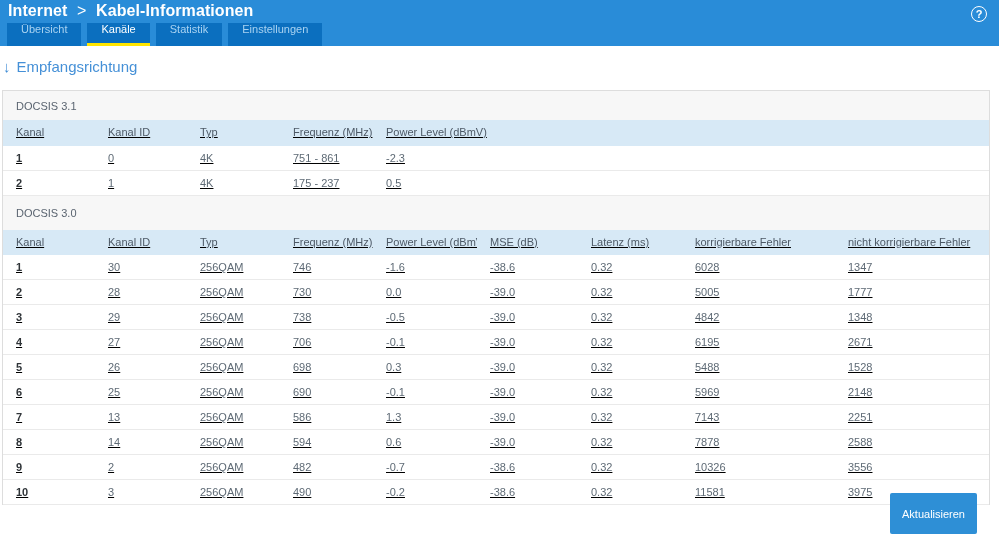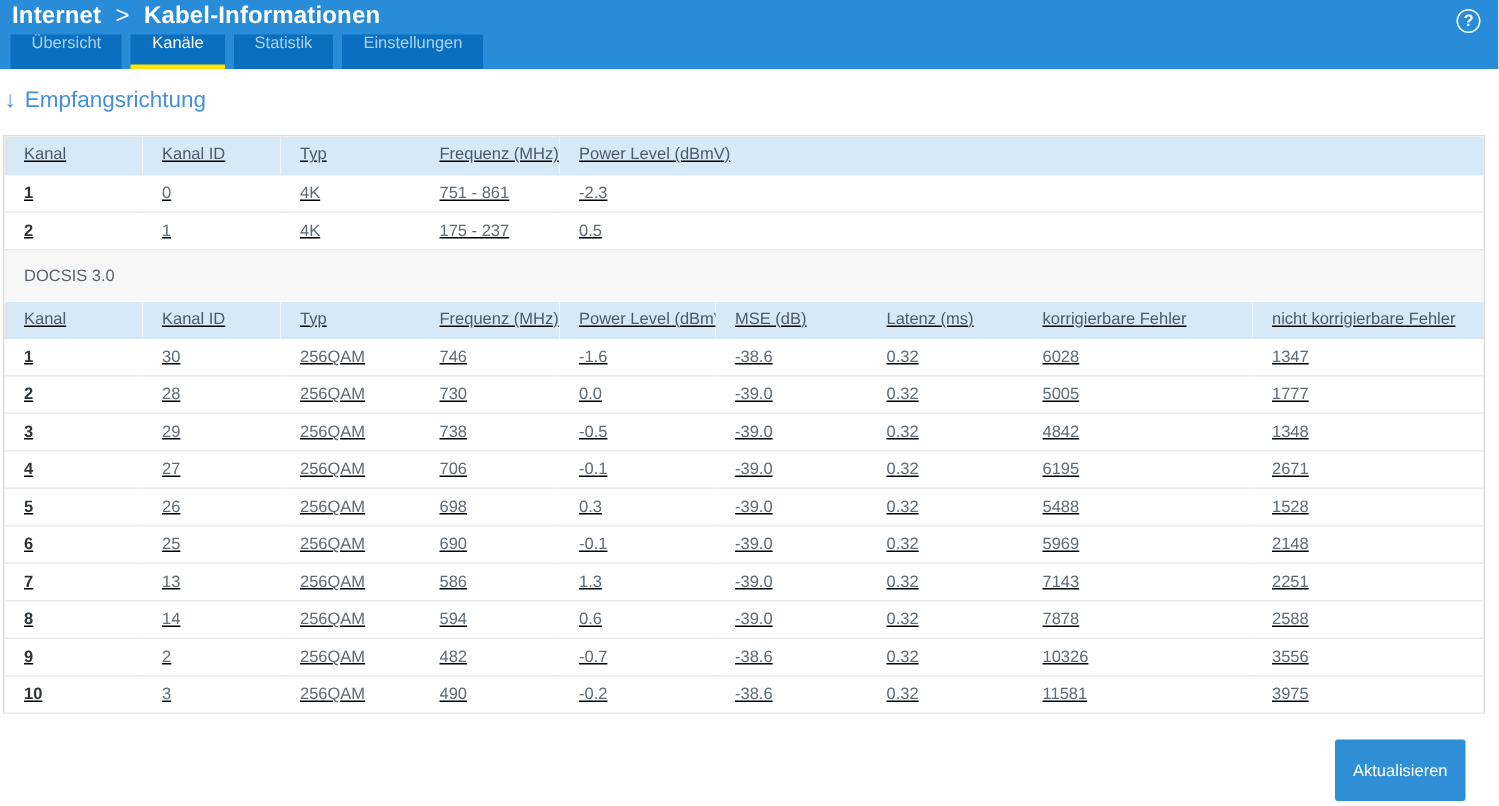--- a/index.html
+++ b/index.html
@@ -119,20 +119,23 @@
   </div>
 </nav>
 
 <main>
   <h2 class="direction">
     <span>↓</span>
     <span>Empfangsrichtung</span>
   </h2>
 
   <div class="table-wrap">
+    <div class="section-bar">
+      <span>DOCSIS 3.1</span>
+    </div>
     <table id="docsis31-table">
         <colgroup>
           <col style="width: 92px;">
           <col style="width: 92px;">
           <col style="width: 93px;">
           <col style="width: 93px;">
         </colgroup>
         <thead>
           <tr>
             <th>Kanal</th>

